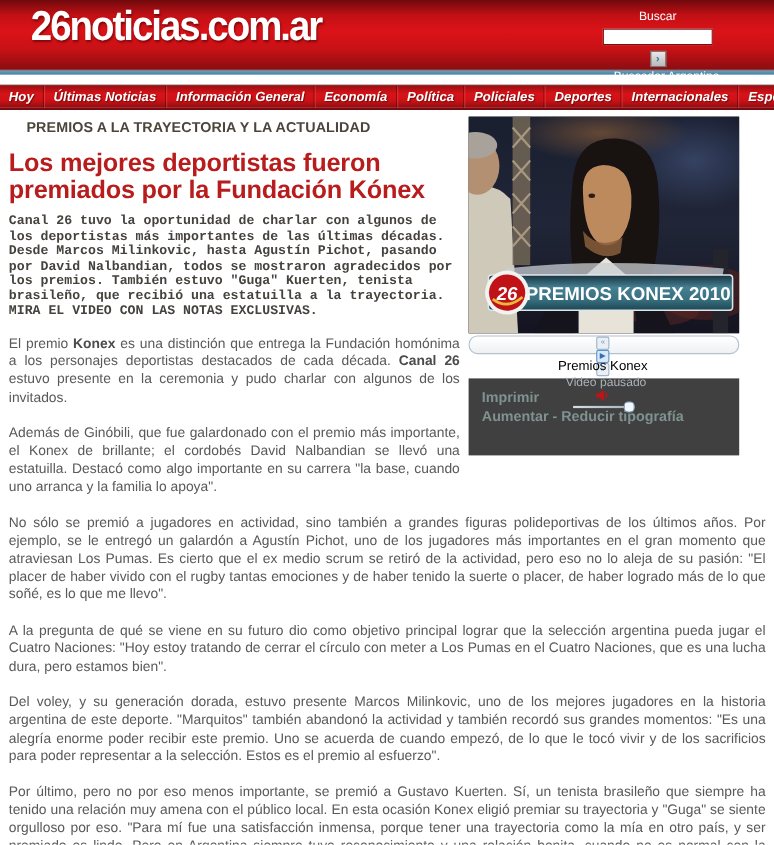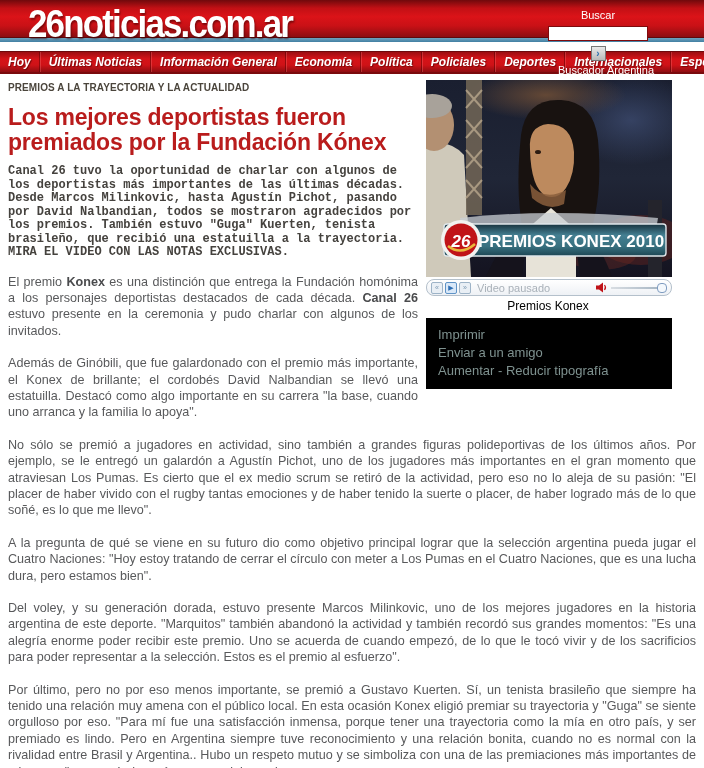--- a/index.html
+++ b/index.html
@@ -6,21 +6,21 @@
   html, body { background: #fff; }
   body {
     width: 704px; height: 768px; margin: 0 auto; overflow: hidden;
     font-family: "Liberation Sans", sans-serif;
     position: relative;
   }
   a { text-decoration: none; cursor: pointer; }
 
   
   .site-header {
-    height: 38px; position: relative;
+    height: 64px; position: relative;
     background: linear-gradient(#70090c 0%, #c21015 22%, #db1318 45%, #c91116 70%, #8c0d11 100%);
     border-bottom: 1px solid #5f080b;
   }
   .logo {
     position: absolute; left: 28px; top: 3px;
     font-size: 38px; font-weight: bold; color: #fff;
     letter-spacing: -2px; transform: scaleX(.92); transform-origin: left;
     text-shadow: 1px 2px 2px rgba(60,0,0,.55);
   }
   .search-zone { position: absolute; right: 26px; top: 9px; width: 160px; }
@@ -64,20 +64,21 @@
   
   .content { padding: 6px 8px 0 8px; }
 
   .media-col { float: right; width: 246px; margin: 0 24px 6px 8px; }
   .video-frame { width: 246px; height: 197px; display: block; background: #101018; }
 
   .player-bar {
     margin-top: 2px; height: 17px; display: flex; align-items: center;
     border: 1px solid #b4c0cb; border-radius: 8px; padding: 0 4px;
     background: linear-gradient(#ffffff, #eef1f5);
+    flex-direction: column;
   }
   .pb-btn {
     width: 12px; height: 12px; margin-right: 2px; flex: none;
     border: 1px solid #9db3c7; border-radius: 2px; background: #e9eff5;
     font-size: 7px; line-height: 10px; text-align: center; color: #7d99b2;
     padding: 0; cursor: pointer;
   }
   .pb-btn.play { border-color: #5f93c6; background: #d9e8f8; color: #2f6fb4; }
   .pb-status { color: #a9b1b9; font-size: 11px; margin-left: 4px; flex: 1 1 auto; white-space: nowrap; }
   .pb-speaker { flex: none; margin-right: 3px; }
@@ -86,24 +87,24 @@
     position: absolute; left: 0; right: 0; top: 4px; height: 2px;
     background: linear-gradient(90deg, #d8dde2, #9fb0bf);
   }
   .pb-slider .knob {
     position: absolute; right: 0; top: 0; width: 10px; height: 10px;
     border: 1px solid #7f9cc0; border-radius: 4px; background: #f4f8fc;
   }
   .video-caption {
     text-align: center; color: #000000; font-size: 12px; padding: 3px 2px 5px 0;
   }
-  .tools-box { background: #000000; padding: 8px 12px 9px 12px; }
+  .tools-box { background: #404040; padding: 8px 12px 26px 12px; font-weight: bold; }
   .tool-link { display: block; color: #7f9290; font-size: 13px; line-height: 18px; }
 
-  .kicker { font-size: 10px; font-weight: bold; color: #4b453c; margin: 2px 0 12px 0; letter-spacing: .1px; }
+  .kicker { font-size: 13px; font-weight: bold; color: #4b453c; margin: 2px 0 12px 16px; letter-spacing: .1px; }
   .headline {
     width: 380px; color: #b91c1c; font-size: 23px; line-height: 25px;
     font-weight: bold; margin-bottom: 10px; letter-spacing: -.2px;
   }
   .lead {
     font-size: 12px; font-weight: bold; color: #45423e; line-height: 13.5px;
     margin-bottom: 14px; max-width: 425px; font-family: Liberation Mono, monospace;
   }
   .paragraphs p {
     font-size: 12.6px; color: #58595b; line-height: 16.4px;
@@ -211,21 +212,20 @@
       <span class="pb-slider">
         <span class="track"></span>
         <span class="knob"></span>
       </span>
     </div>
 
     <div class="video-caption">Premios Konex</div>
 
     <div class="tools-box">
         <a class="tool-link">Imprimir</a>
-        <a class="tool-link">Enviar a un amigo</a>
         <a class="tool-link">Aumentar - Reducir tipografía</a>
       </div>
   </div>
 
   <div class="kicker">PREMIOS A LA TRAYECTORIA Y LA ACTUALIDAD</div>
   <h1 class="headline">Los mejores deportistas fueron premiados por la Fundación Kónex</h1>
   <div class="lead">Canal 26 tuvo la oportunidad de charlar con algunos de los deportistas más importantes de las últimas décadas. Desde Marcos Milinkovic, hasta Agustín Pichot, pasando por David Nalbandian, todos se mostraron agradecidos por los premios. También estuvo "Guga" Kuerten, tenista brasileño, que recibió una estatuilla a la trayectoria. MIRA EL VIDEO CON LAS NOTAS EXCLUSIVAS.</div>
 
   <div class="paragraphs">
       <p><span>El premio </span><b>Konex</b><span> es una distinción que entrega la Fundación homónima a los personajes deportistas destacados de cada década. </span><b>Canal 26</b><span> estuvo presente en la ceremonia y pudo charlar con algunos de los invitados.</span></p>

